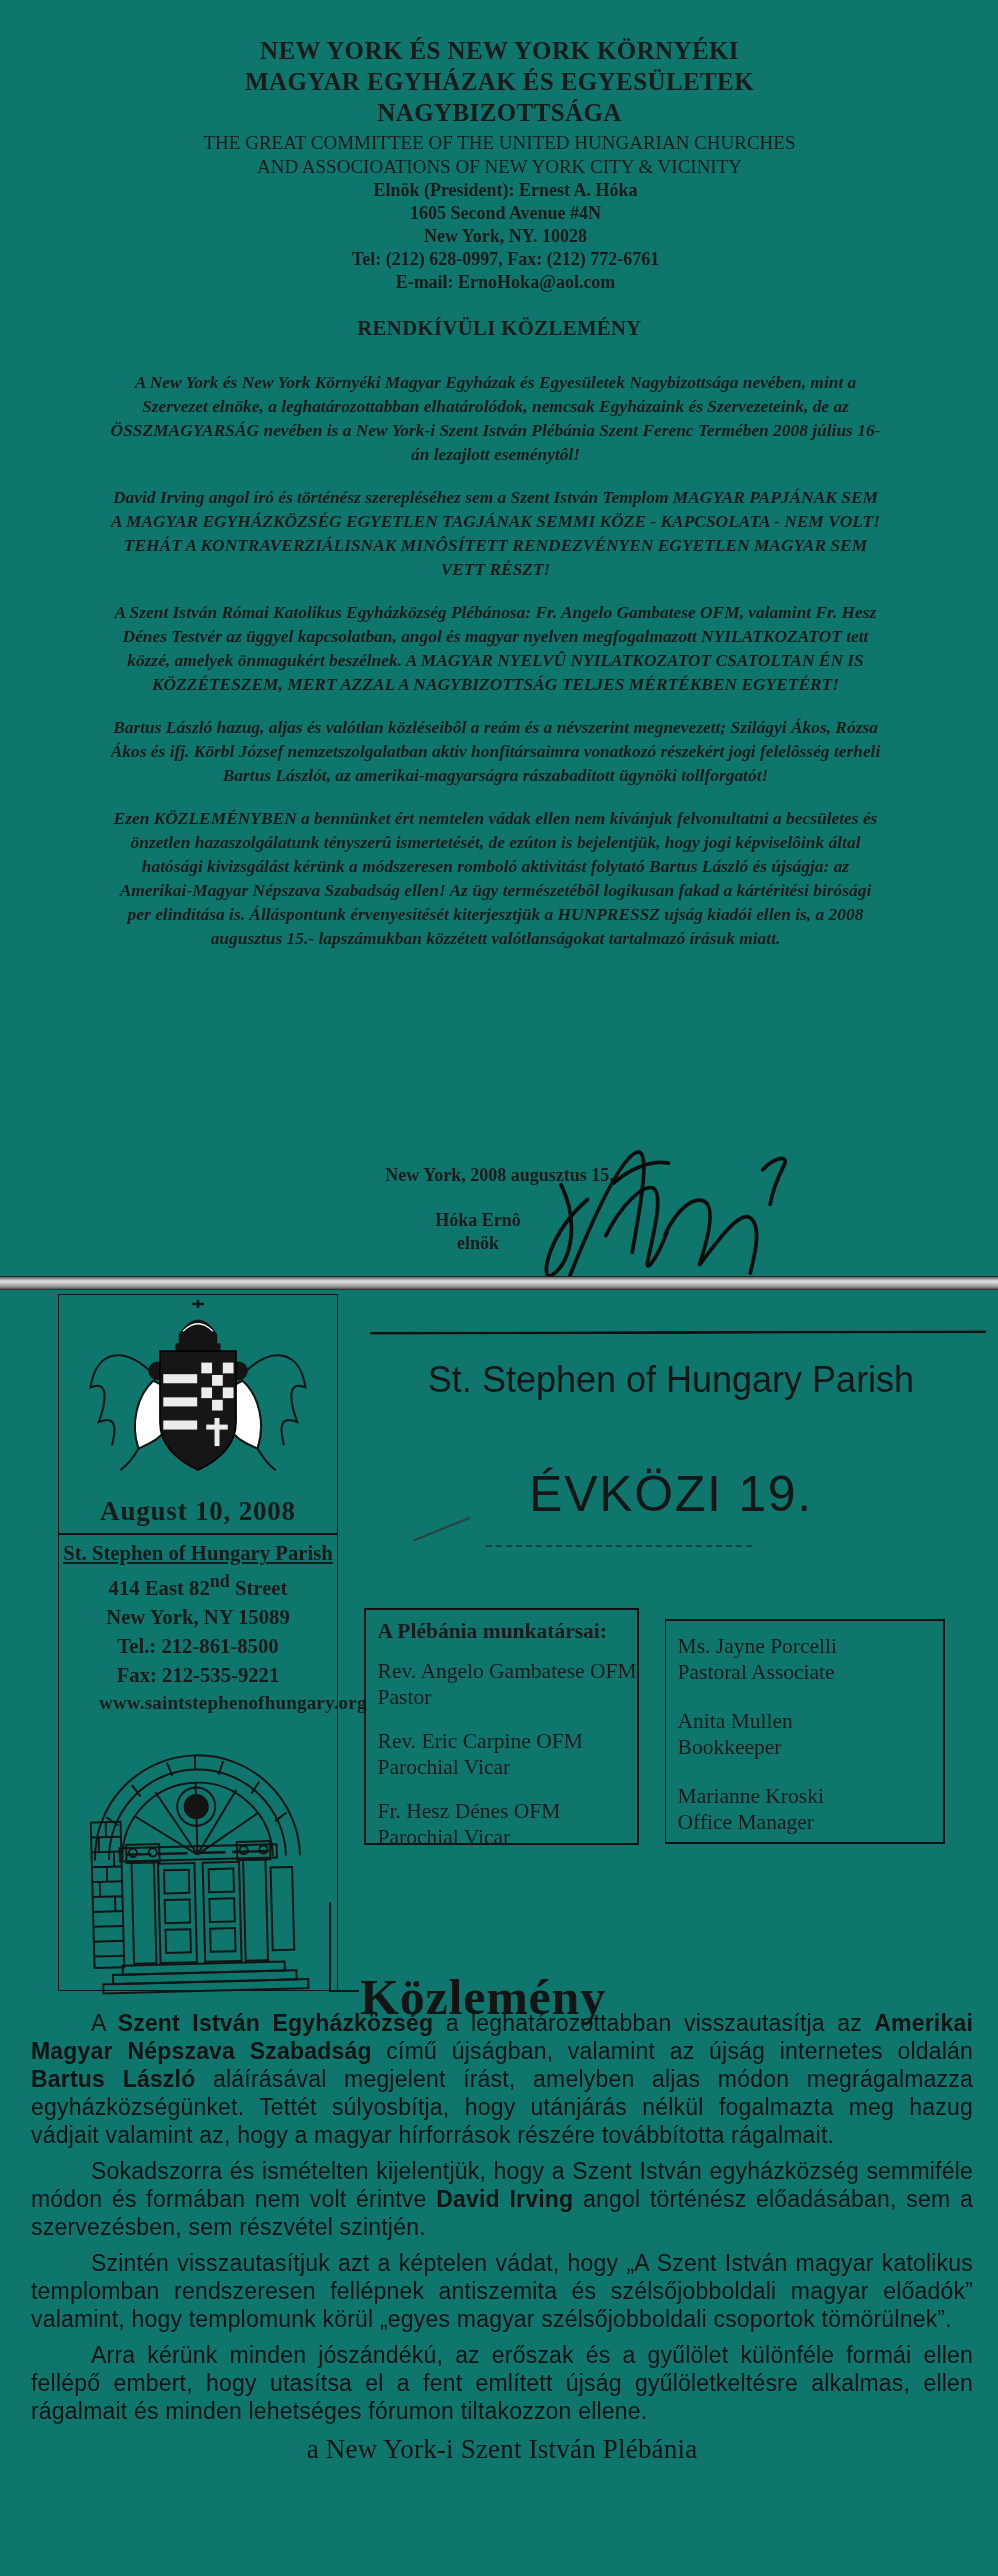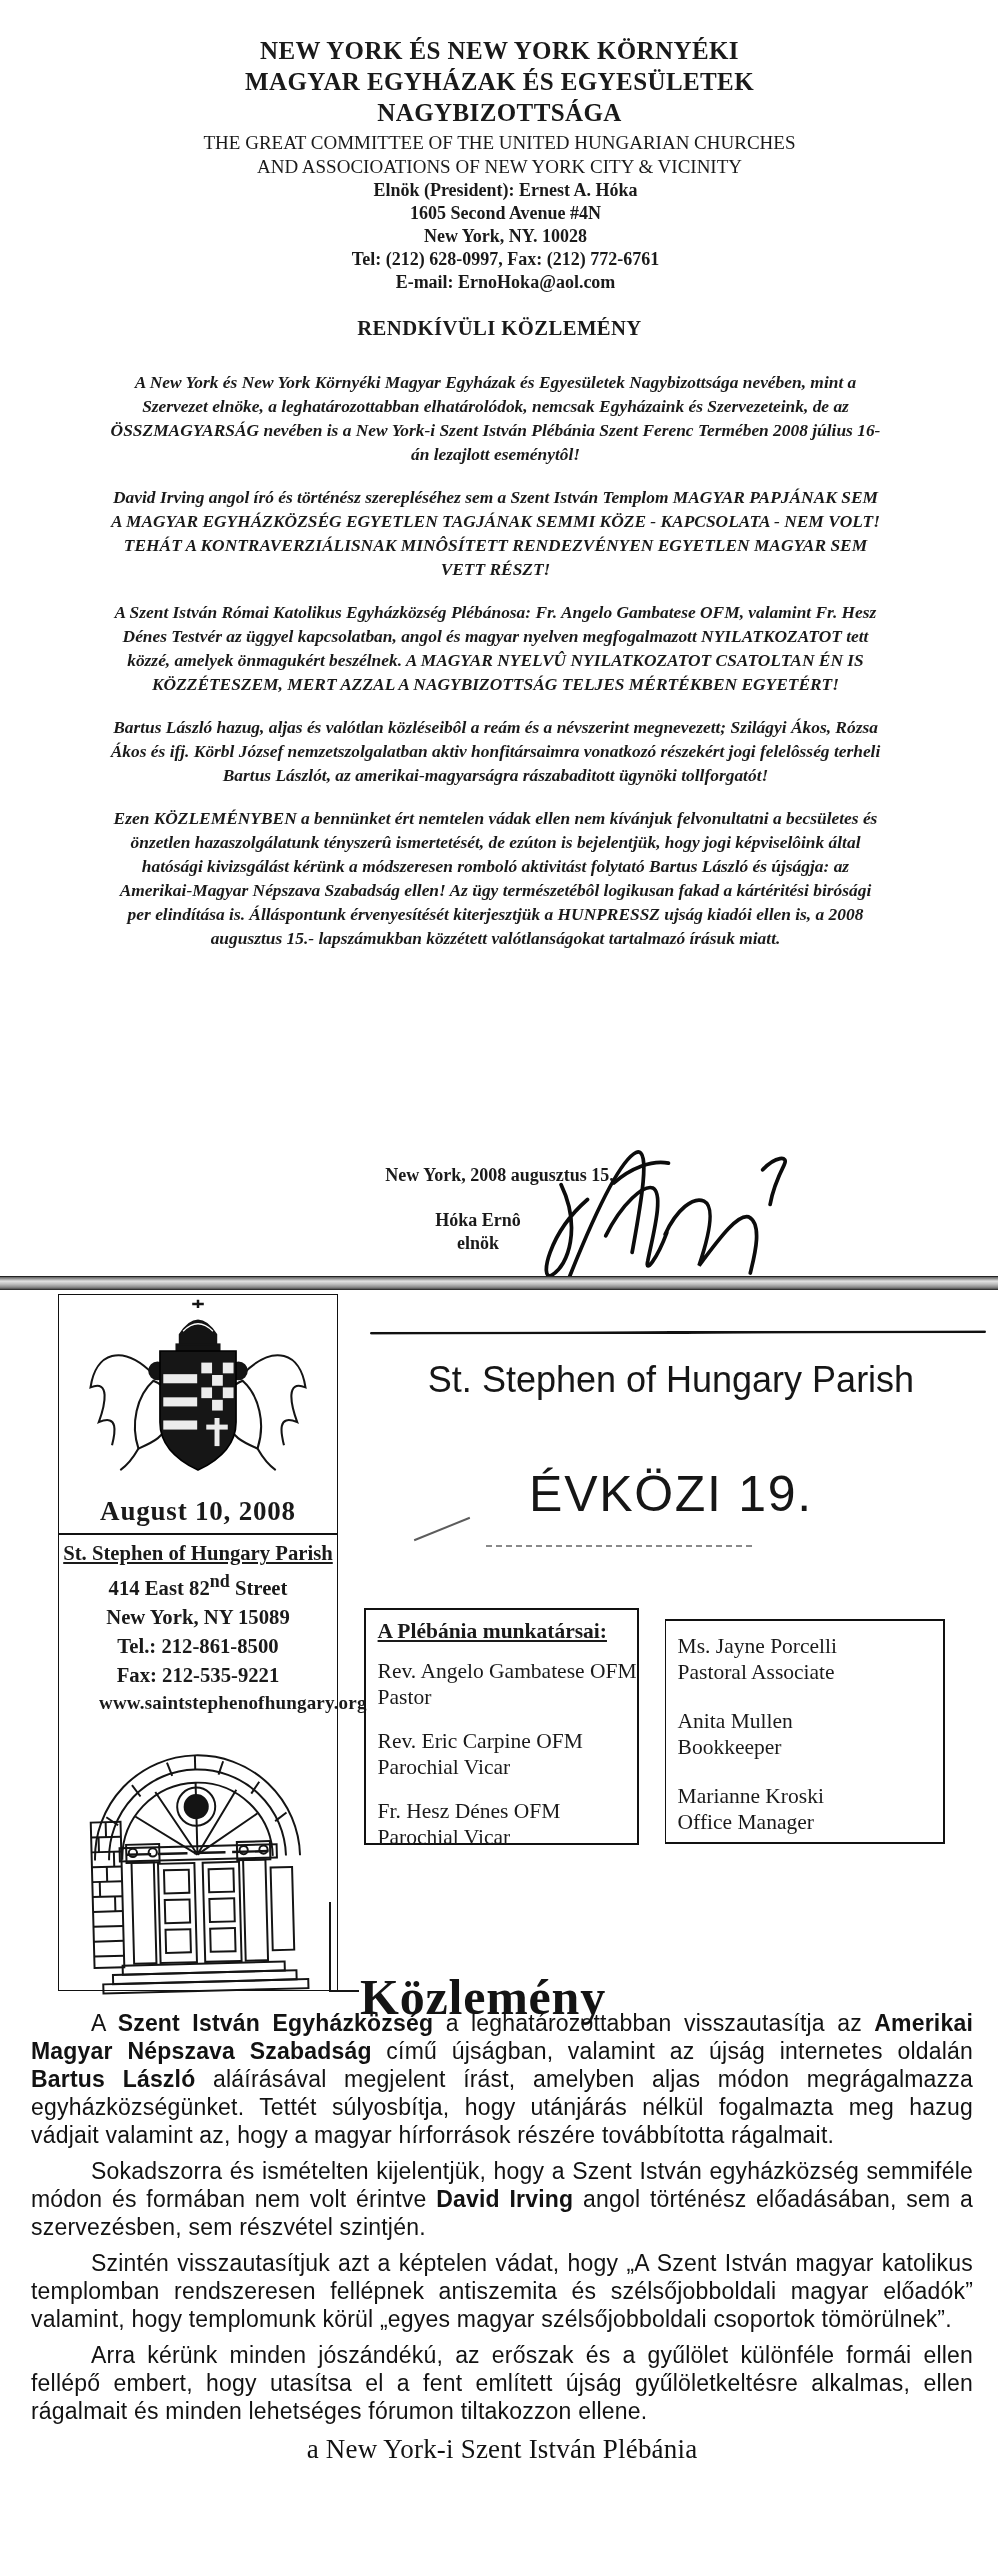--- a/index.html
+++ b/index.html
@@ -1,16 +1,16 @@
 <!DOCTYPE html>
 <html style="font-size:13.2px"><head>
 <meta charset="utf-8">
 <style>
   html,body{margin:0;padding:0;background:#e8e8e8;}
-  .page{position:relative;width:999px;height:2576px;background:#ffffff;margin:0 auto;
+  .page{position:relative;width:999px;height:2576px;background:#0f766e;margin:0 auto;
         font-family:"Liberation Serif",serif;color:#1a1a1a;overflow:hidden;}
 
   
   .doc1-header{position:absolute;left:0;top:35px;width:999px;text-align:center;}
   .org-line{font:700 25px/31px "Liberation Serif",serif;letter-spacing:0.4px;}
   .org-en{font:400 19px/24px "Liberation Serif",serif;margin-top:3.3px;}
   .org-en div{white-space:nowrap;}
   .org-info{font:700 18px/23px "Liberation Serif",serif;margin-left:12px;}
   .subject{margin-top:22px;font:700 20.7px/25px "Liberation Serif",serif;letter-spacing:0.4px;}
 
@@ -48,21 +48,21 @@
           font:400 50px/58px "Liberation Sans",sans-serif;letter-spacing:1.7px;color:#161616;}
   .rc-diag{position:absolute;left:412px;top:1528px;width:60px;border-top:2.5px solid #333;
            transform:rotate(-22deg);opacity:.8;}
   .rc-dashes{position:absolute;left:486px;top:1530px;width:266px;height:15px;
              border-bottom:2.5px dashed rgba(20,20,20,.5);}
 
   .staff-box-left{position:absolute;left:364px;top:1608px;width:275px;height:237px;
                   border:2.5px solid #111;padding:8.3px 0 0 11.6px;box-sizing:border-box;}
   .staff-box-right{position:absolute;left:665px;top:1619px;width:280px;height:225px;
                   border:2.5px solid #111;border-left-width:1.7px;padding:11.6px 0 0 11.6px;box-sizing:border-box;}
-  .staff-heading{font:700 21.5px/26.5px "Liberation Serif",serif;text-decoration:underline;margin-bottom:13.2px;}
+  .staff-heading{font:700 21.5px/26.5px "Liberation Serif",serif;margin-bottom:13.2px;}
   .staff-entry{font:400 21.5px/26px "Liberation Serif",serif;margin-bottom:18px;}
   .staff-box-right .staff-entry{margin-bottom:23px;}
 
   .ann-heading{position:absolute;left:360px;top:1924px;
                font:700 50px/58px "Liberation Serif",serif;letter-spacing:0.8px;color:#141414;margin-top:44px;}
   .ann-corner{position:absolute;left:329px;top:1902px;width:28px;height:88px;
               border-left:2.5px solid #161616;border-bottom:2.5px solid #161616;}
 
   .ann-body{position:absolute;left:23px;top:2001px;width:958px;
             font:400 23px/28px "Liberation Sans",sans-serif;color:#121212;

